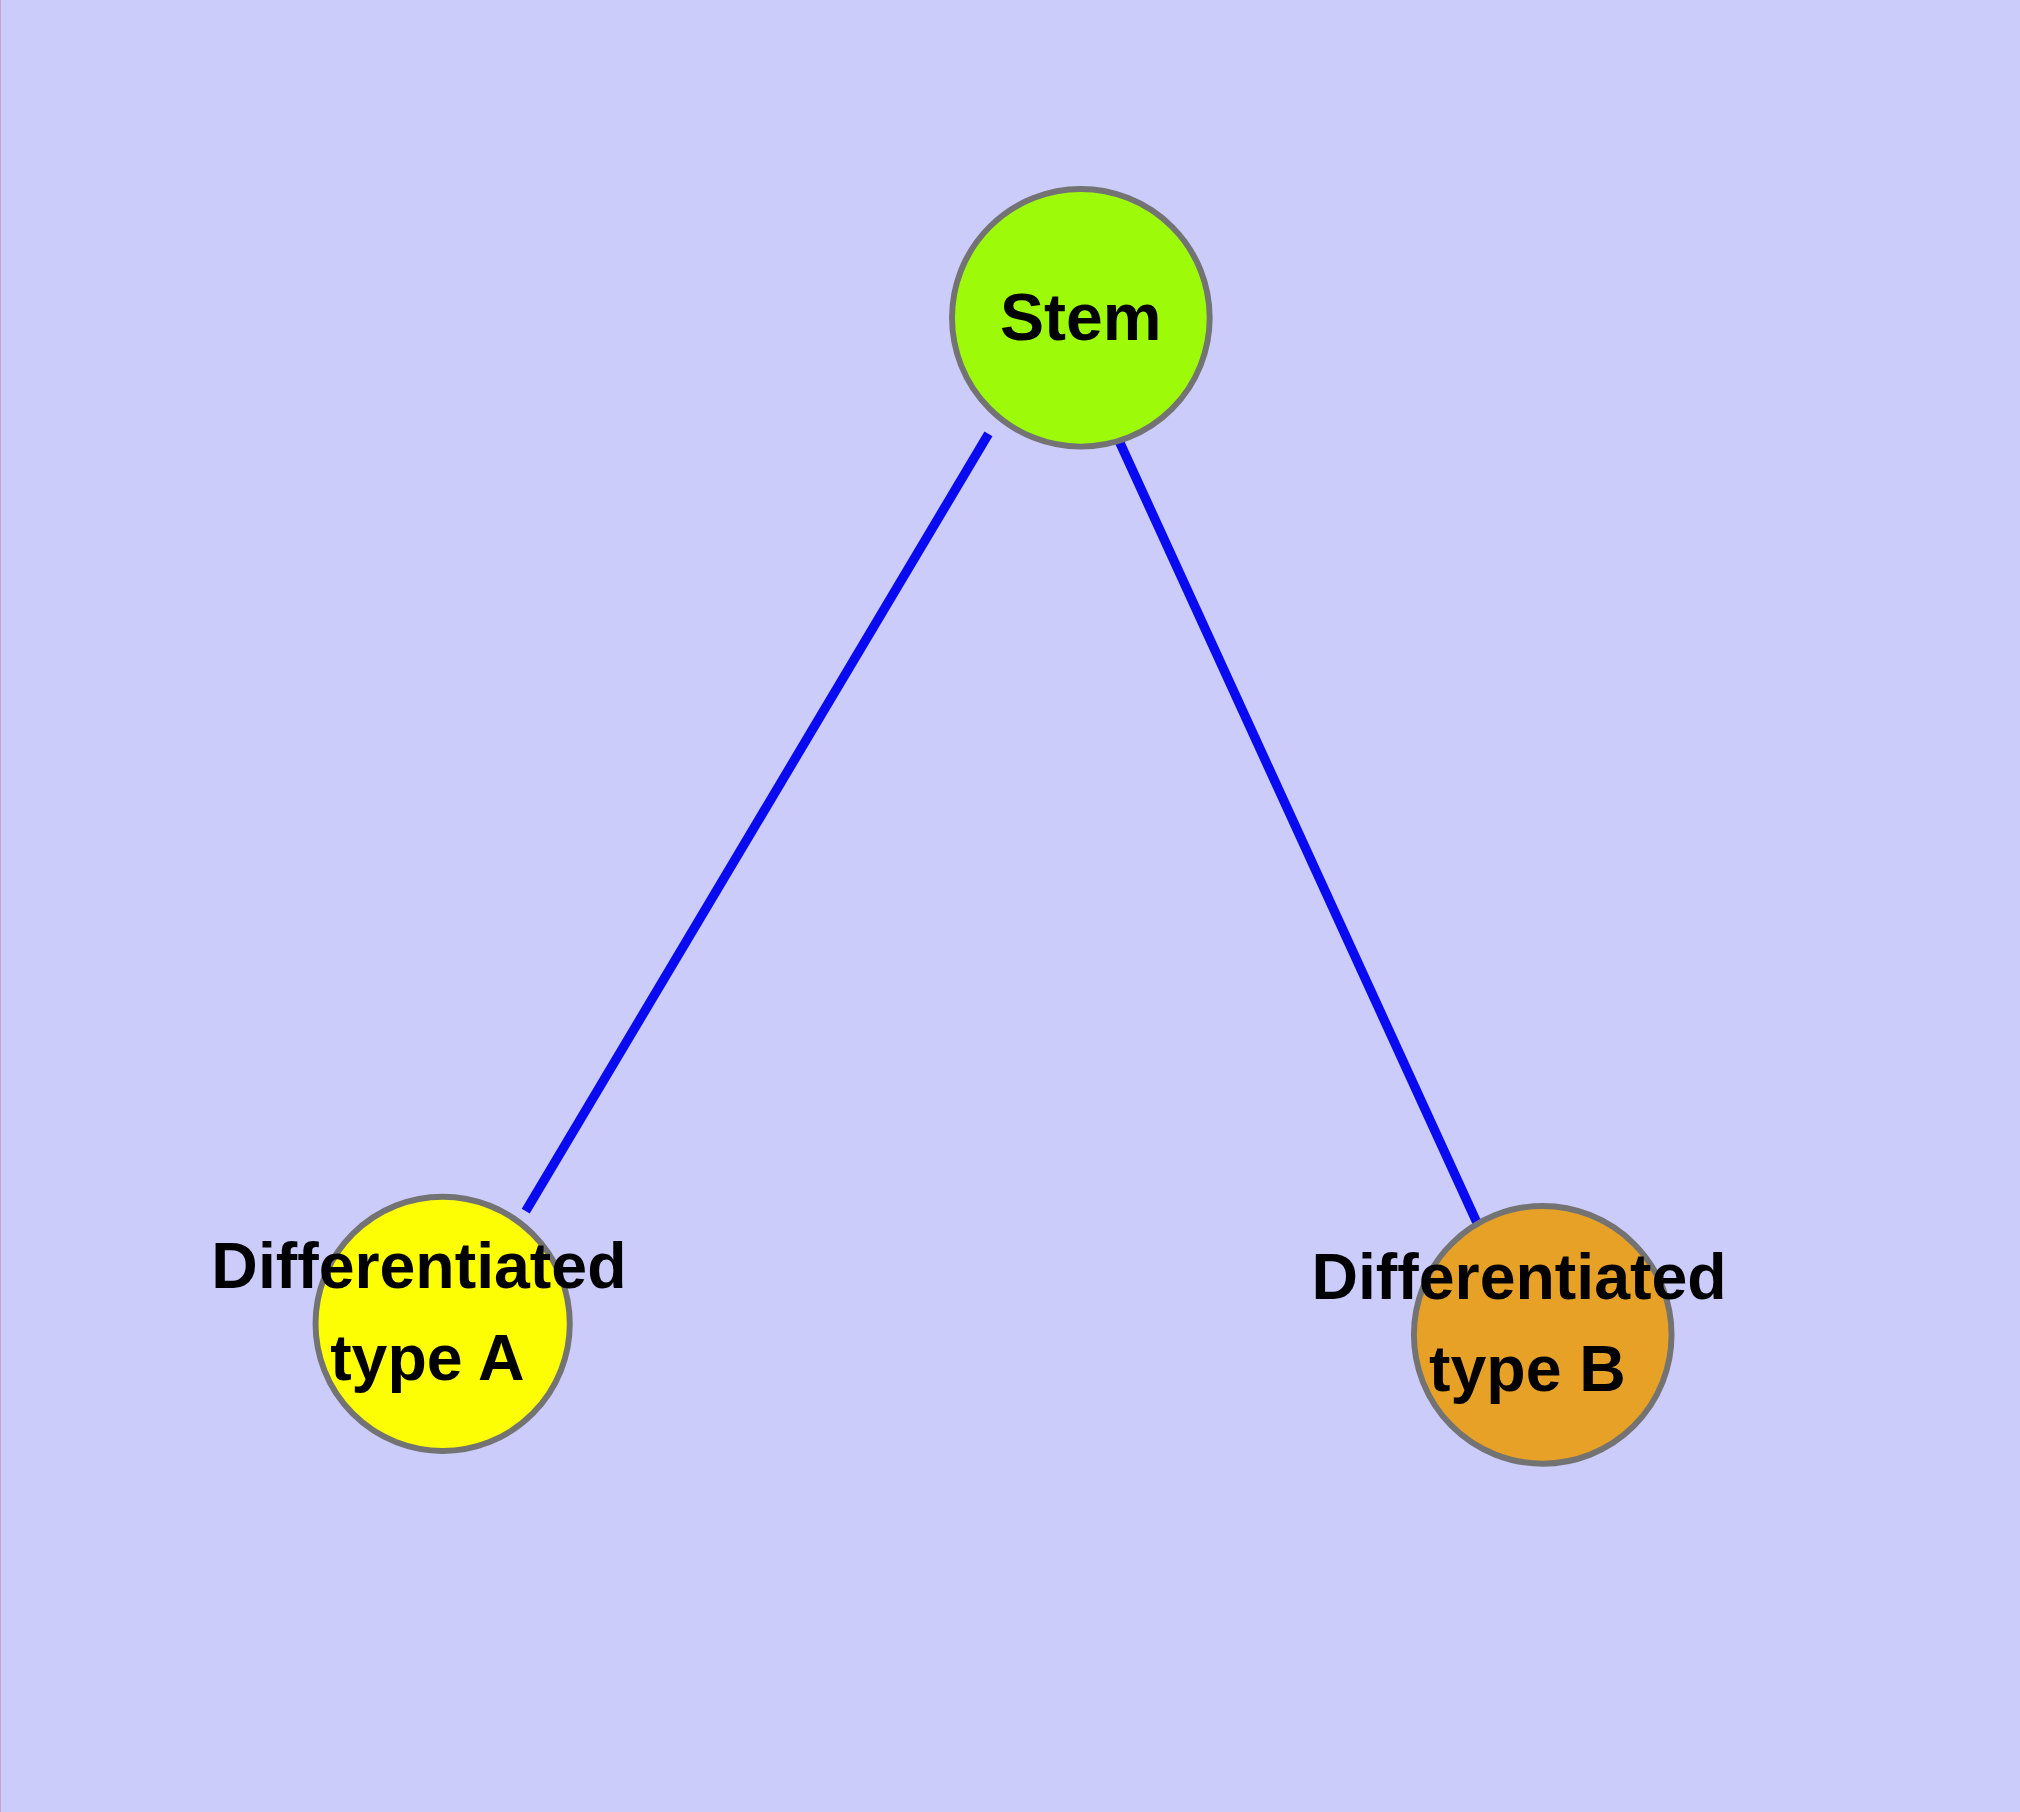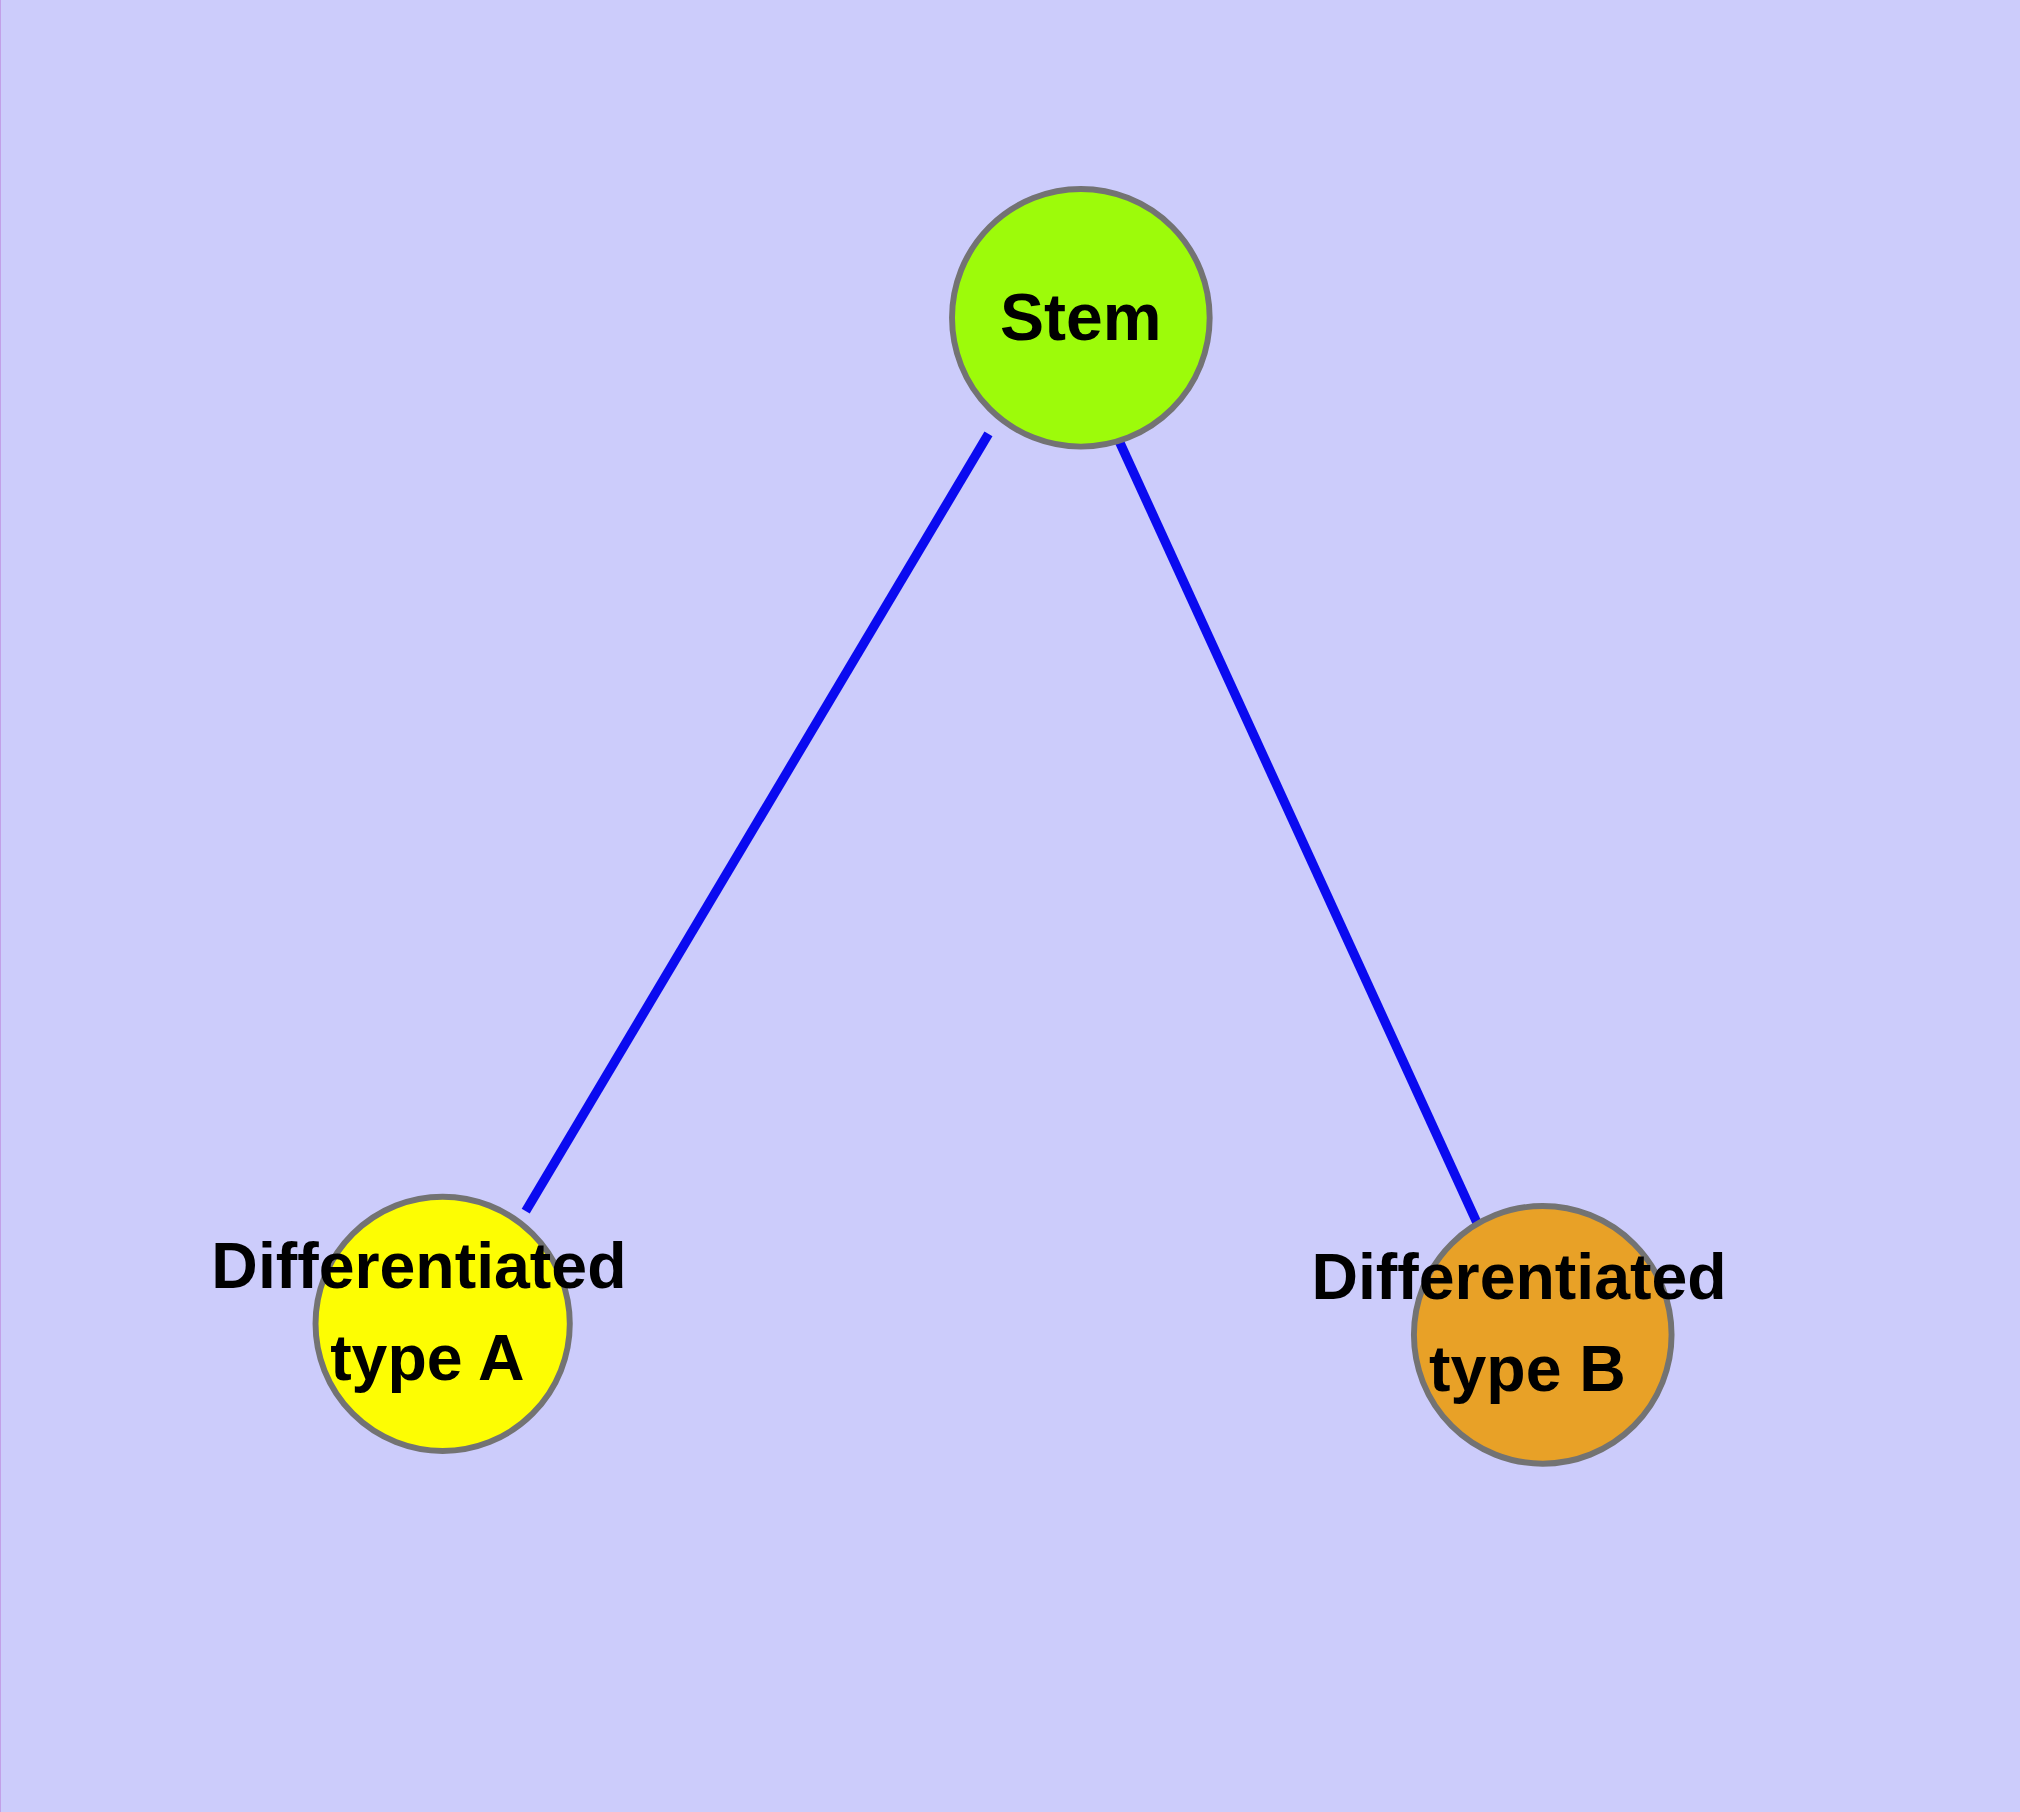--- a/index.html
+++ b/index.html
@@ -45,21 +45,21 @@
   .node-label.big {
     font-size: 78px;
   }
   .node-label.leaf {
     font-size: 76px;
   }
 </style>
 </head>
 <body>
 
-<div id="stage" style="background: #a21caf;">
+<div id="stage" style="background: #be185d;">
   <svg id="graph-svg" viewBox="0 0 2384 2138" xmlns="http://www.w3.org/2000/svg">
 
     <rect id="bg-rect" x="0" y="0" width="2384" height="2138" fill="#ccccfb"></rect>
 
     <g id="edges-group">
       <line class="edge-line" id="edge-stem-to-a" x1="1166" y1="512" x2="620" y2="1429" stroke="#0a0af0"></line>
       <line class="edge-line" id="edge-stem-to-b" x1="1320" y1="520" x2="1743" y2="1444" stroke="#0a0af0"></line>
     </g>
 
     <g id="nodes-group">

